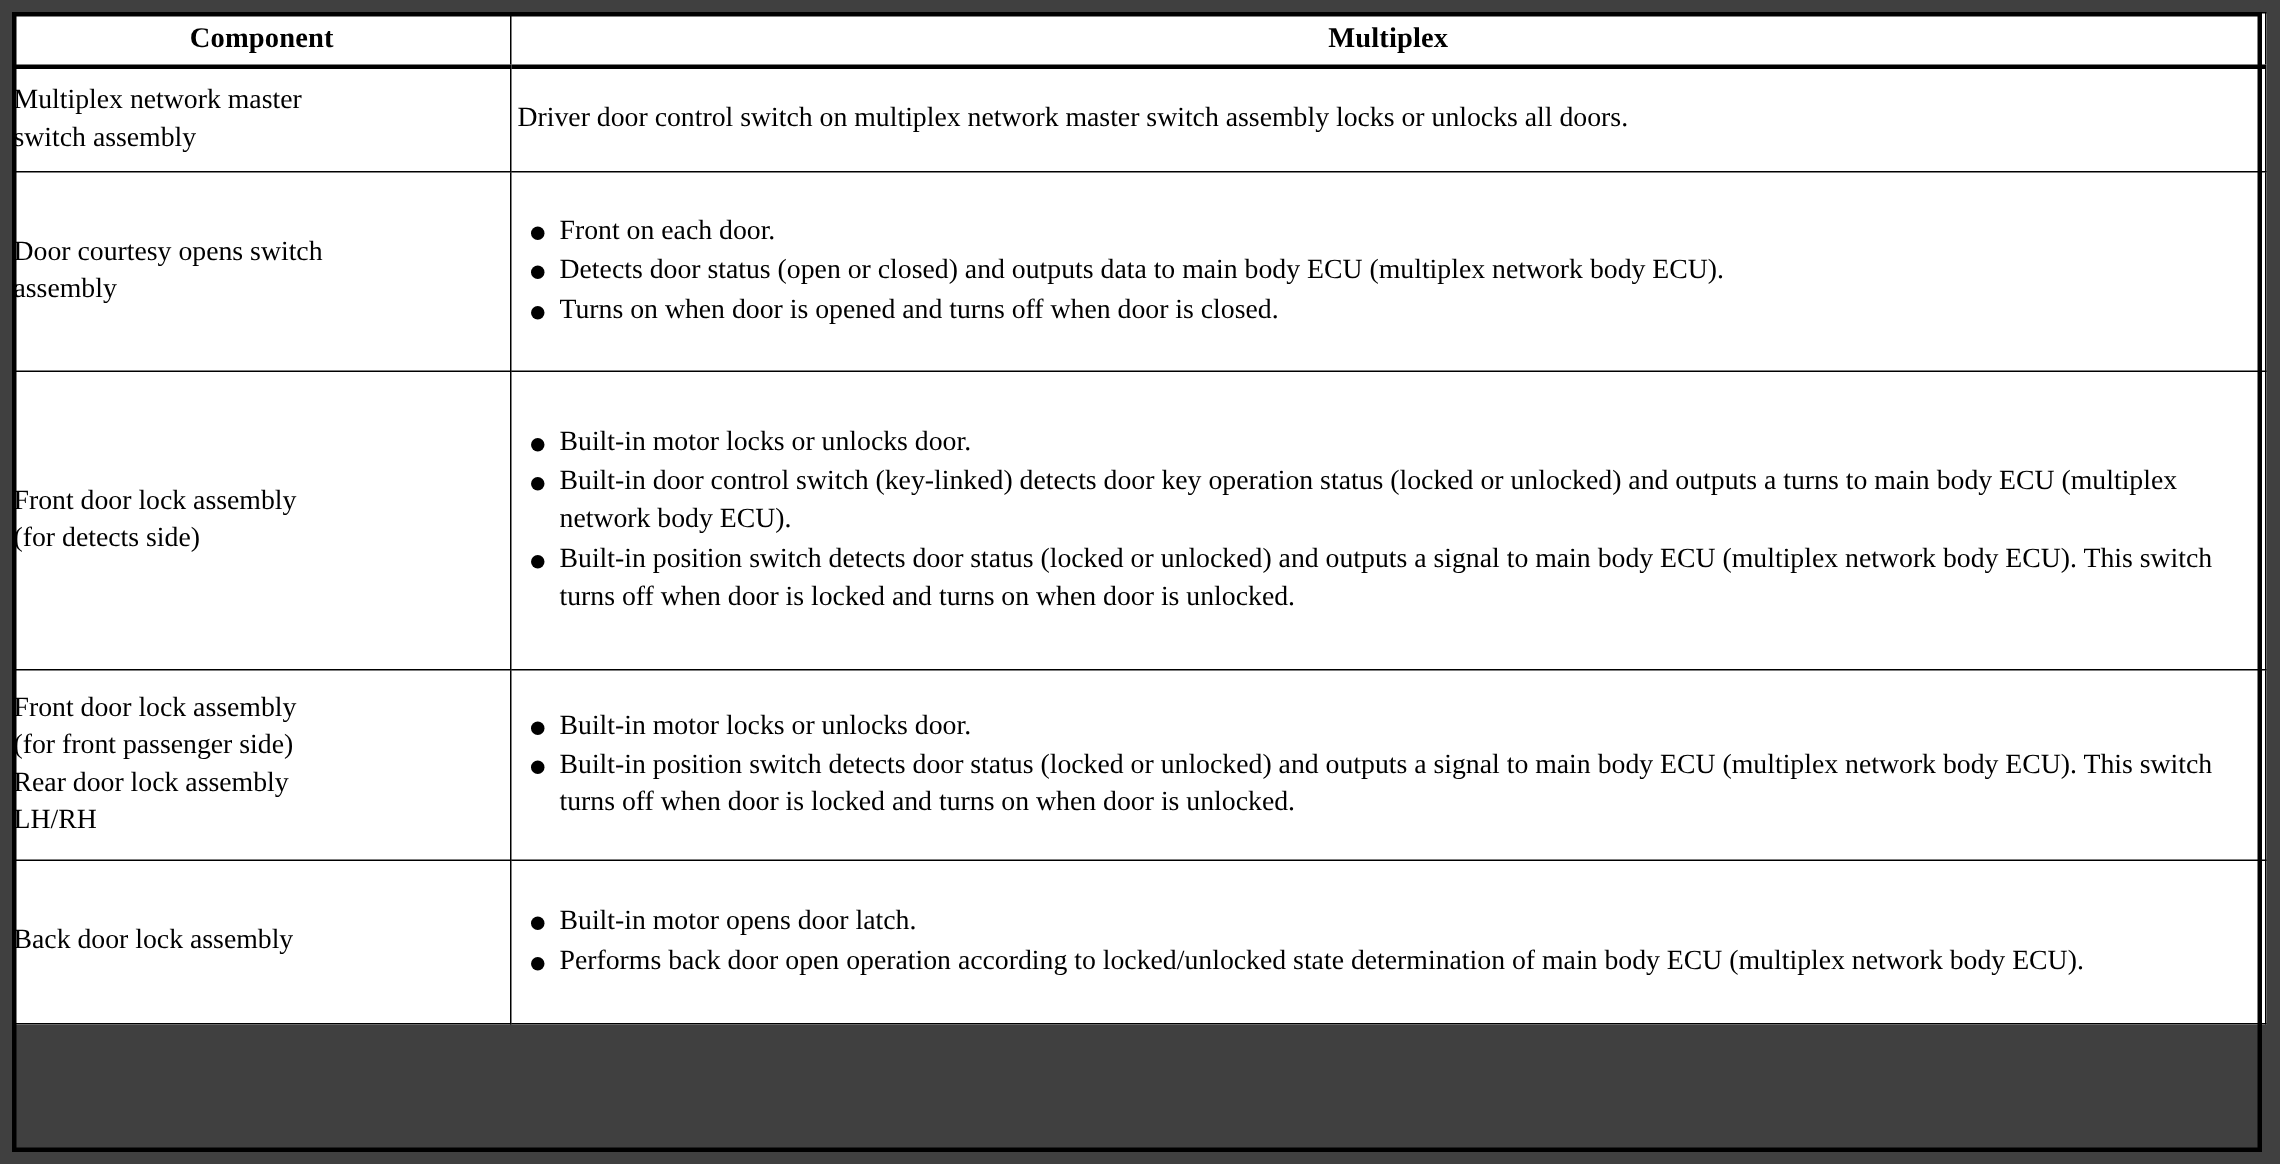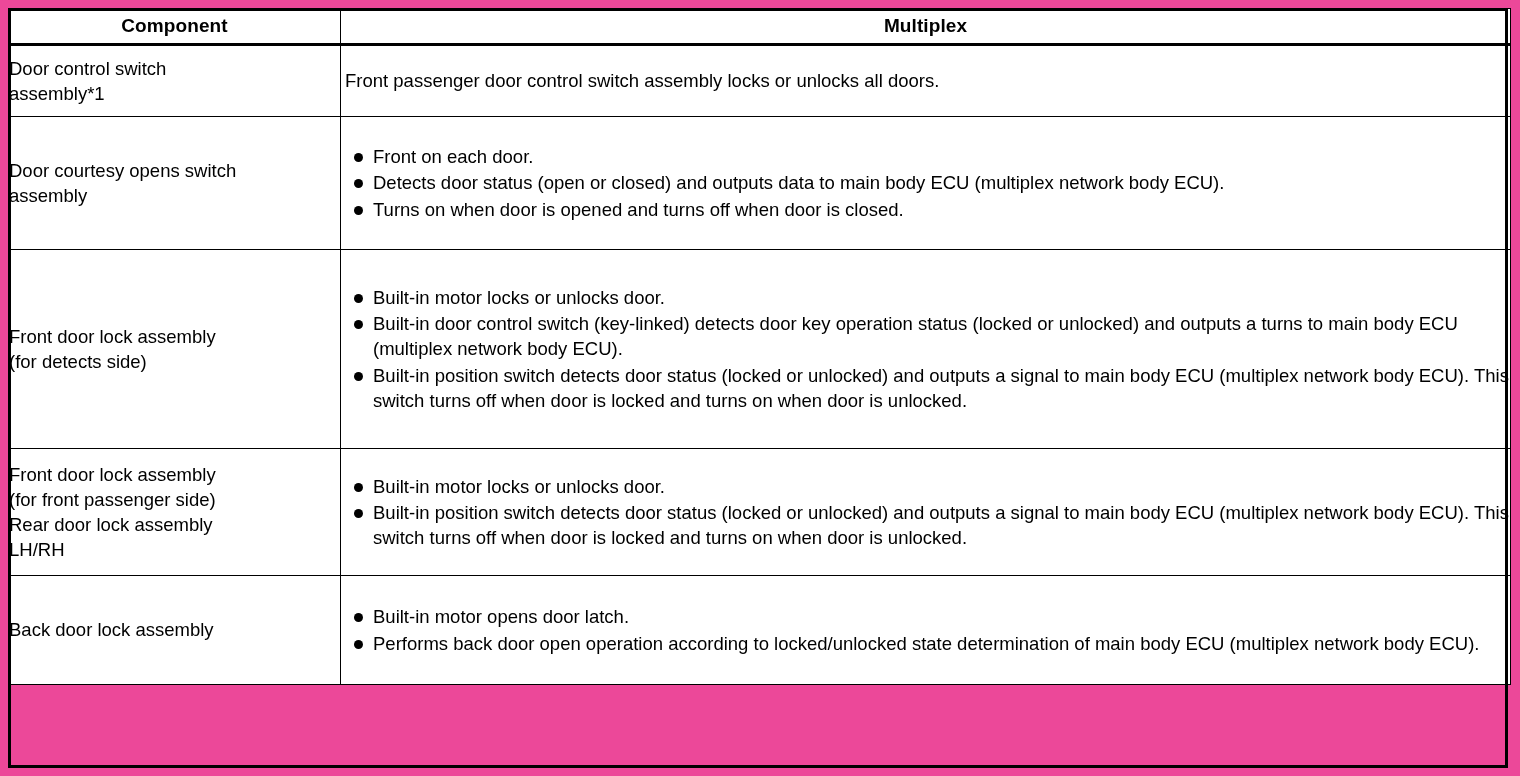--- a/index.html
+++ b/index.html
@@ -12,21 +12,22 @@
     height: 776px;
     font-family: "Liberation Sans", sans-serif;
     color: #000000;
     overflow: hidden;
   }
 
   .page {
     position: relative;
     width: 1520px;
     height: 776px;
-    background: #ec4899;
+    background: #404040;
+    font-family: Liberation Serif, serif;
   }
 
   table.spec-table {
     position: absolute;
     left: 8px;
     top: 8px;
     width: 1502px;
     border-collapse: collapse;
     table-layout: fixed;
     background: #ffffff;
@@ -132,30 +133,30 @@
       <col class="col-function">
     </colgroup>
     <thead>
       <tr>
         <th>Component</th>
         <th>Multiplex</th>
       </tr>
     </thead>
     <tbody>
 
-
-      <tr class="r-2">
-        <td class="comp-cell">
-          <span class="line">Door control switch</span>
-          <span class="line">assembly*1</span>
-        </td>
-        <td class="func-cell">
-          <div class="func-plain">Front passenger door control switch assembly locks or unlocks all doors.</div>
-        </td>
-      </tr>
+      <tr class="r-1">
+        <td class="comp-cell">
+          <span class="line">Multiplex network master</span>
+          <span class="line">switch assembly</span>
+        </td>
+        <td class="func-cell">
+          <div class="func-plain">Driver door control switch on multiplex network master switch assembly locks or unlocks all doors.</div>
+        </td>
+      </tr>
+
 
       <tr class="r-3">
         <td class="comp-cell">
           <span class="line">Door courtesy opens switch</span>
           <span class="line">assembly</span>
         </td>
         <td class="func-cell">
           <ul class="bullets">
             <li><span class="dot"></span><span>Front on each door.</span></li>
             <li><span class="dot"></span><span>Detects door status (open or closed) and outputs data to main body ECU (multiplex network body ECU).</span></li>

